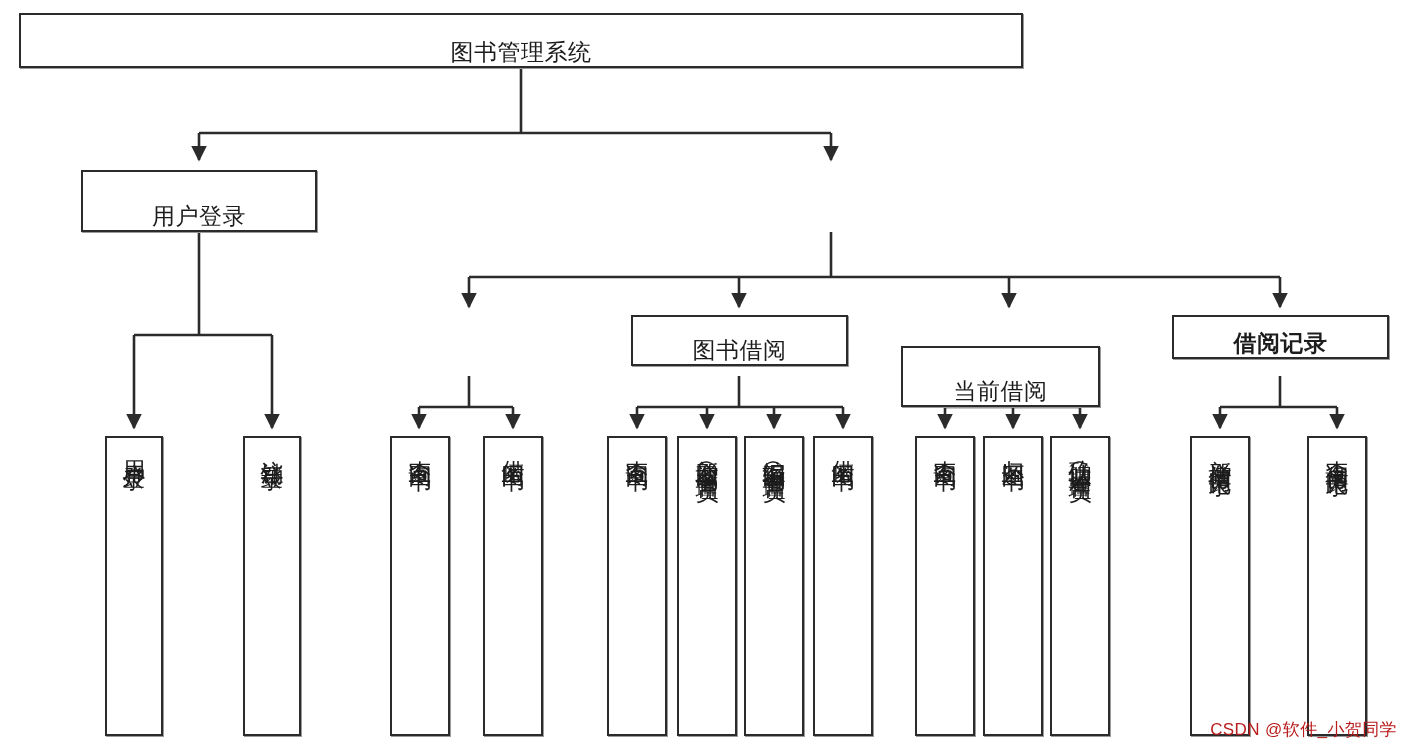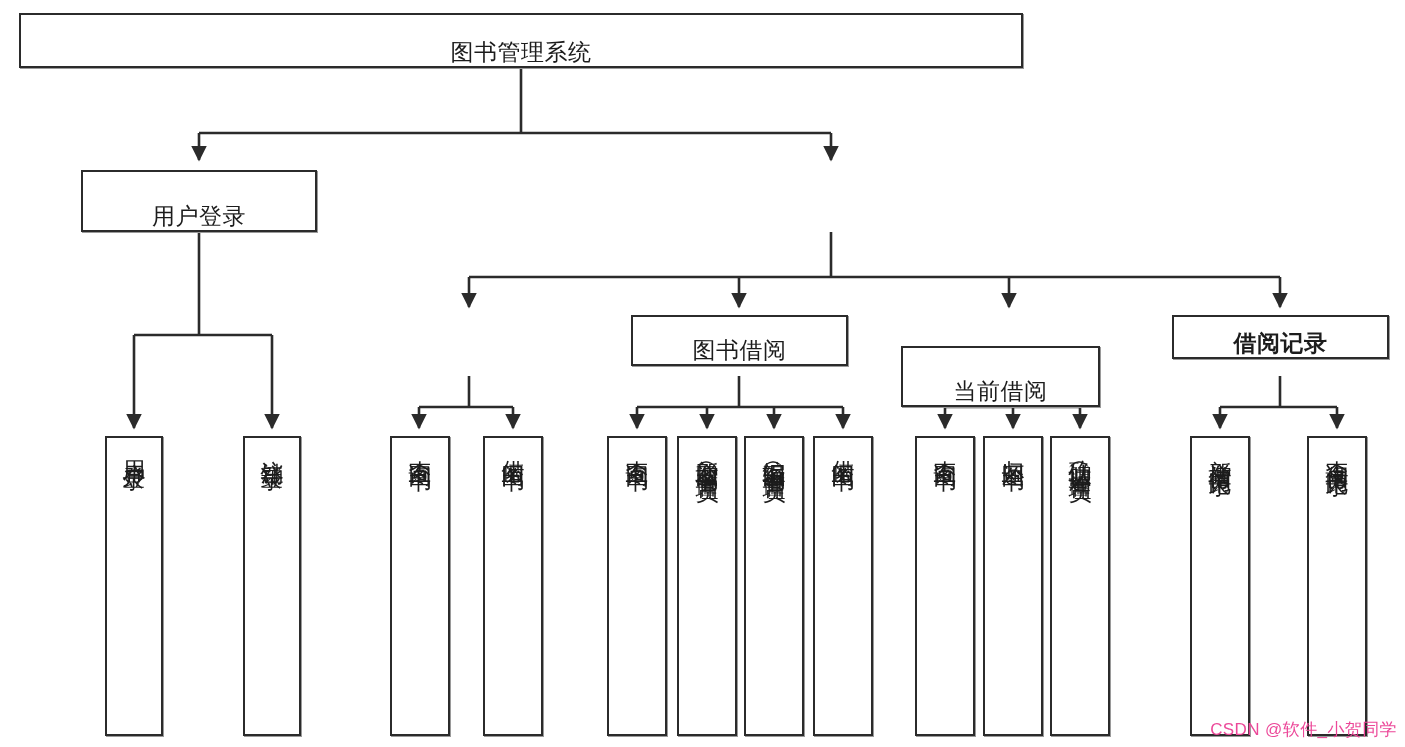--- a/index.html
+++ b/index.html
@@ -60,21 +60,21 @@
     top: 0;
     width: 1405px;
     height: 747px;
     pointer-events: none;
   }
   #watermark {
     position: absolute;
     right: 8px;
     bottom: 6px;
     font-size: 17px;
-    color: #ec4899;
+    color: #b91c1c;
     letter-spacing: 0.4px;
     white-space: pre;
   }
 </style>
 </head>
 <body>
 
 <div id="diagram-root">
   <svg id="connectors" viewBox="0 0 1405 747" width="1405" height="747" aria-hidden="true">
     <defs>

